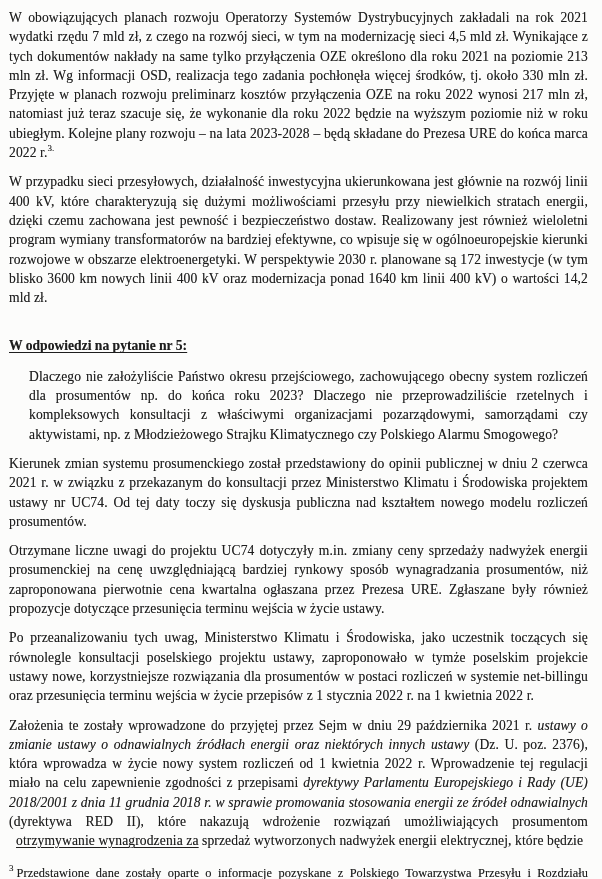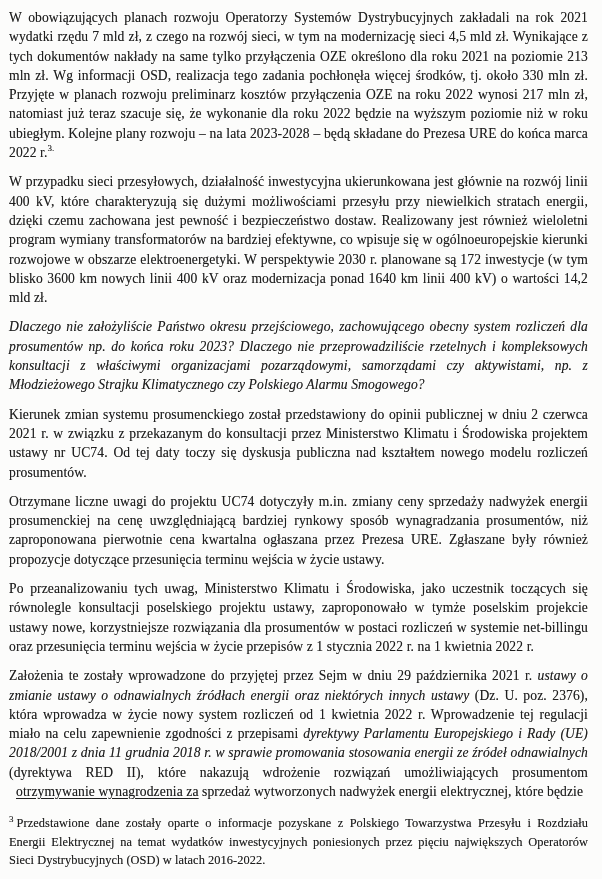--- a/index.html
+++ b/index.html
@@ -28,21 +28,21 @@
   }
   .section-heading {
     margin: 29px 0 11px 0;
     font-size: 13.6px;
     line-height: 19.3px;
     text-decoration: underline;
     text-underline-offset: 2px;
     text-align: left;
   }
   .question {
-    font-style: italic;
+    margin-left: 20px;
   }
   .seg-italic { font-style: italic; }
   .seg-underline {
     text-decoration: underline;
     text-underline-offset: 2px;
     margin-left: 7px;
   }
   sup.fnref {
     font-size: 9px;
     line-height: 0;
@@ -58,20 +58,21 @@
 </style>
 </head>
 <body>
 
 <div class="page">
 
   <p class="para"><span>W obowiązujących planach rozwoju Operatorzy Systemów Dystrybucyjnych zakładali na rok 2021 wydatki rzędu 7 mld zł, z czego na rozwój sieci, w tym na modernizację sieci 4,5 mld zł. Wynikające z tych dokumentów nakłady na same tylko przyłączenia OZE określono dla roku 2021 na poziomie 213 mln zł. Wg informacji OSD, realizacja tego zadania pochłonęła więcej środków, tj. około 330 mln zł. Przyjęte w planach rozwoju preliminarz kosztów przyłączenia OZE na roku 2022 wynosi 217 mln zł, natomiast już teraz szacuje się, że wykonanie dla roku 2022 będzie na wyższym poziomie niż w roku ubiegłym. Kolejne plany rozwoju – na lata 2023-2028 – będą składane do Prezesa URE do końca marca 2022 r.</span><sup class="fnref">3.</sup></p>
 
   <p class="para">W przypadku sieci przesyłowych, działalność inwestycyjna ukierunkowana jest głównie na rozwój linii 400 kV, które charakteryzują się dużymi możliwościami przesyłu przy niewielkich stratach energii, dzięki czemu zachowana jest pewność i bezpieczeństwo dostaw. Realizowany jest również wieloletni program wymiany transformatorów na bardziej efektywne, co wpisuje się w ogólnoeuropejskie kierunki rozwojowe w obszarze elektroenergetyki. W perspektywie 2030 r. planowane są 172 inwestycje (w tym blisko 3600 km nowych linii 400 kV oraz modernizacja ponad 1640 km linii 400 kV) o wartości 14,2 mld zł.</p>
 
+  <h3 class="section-heading">W odpowiedzi na pytanie nr 5:</h3>
 
   <p class="para question">Dlaczego nie założyliście Państwo okresu przejściowego, zachowującego obecny system rozliczeń dla prosumentów np. do końca roku 2023? Dlaczego nie przeprowadziliście rzetelnych i kompleksowych konsultacji z właściwymi organizacjami pozarządowymi, samorządami czy aktywistami, np. z Młodzieżowego Strajku Klimatycznego czy Polskiego Alarmu Smogowego?</p>
 
   <p class="para">Kierunek zmian systemu prosumenckiego został przedstawiony do opinii publicznej w dniu 2 czerwca 2021 r. w związku z przekazanym do konsultacji przez Ministerstwo Klimatu i Środowiska projektem ustawy nr UC74. Od tej daty toczy się dyskusja publiczna nad kształtem nowego modelu rozliczeń prosumentów.</p>
 
   <p class="para">Otrzymane liczne uwagi do projektu UC74 dotyczyły m.in. zmiany ceny sprzedaży nadwyżek energii prosumenckiej na cenę uwzględniającą bardziej rynkowy sposób wynagradzania prosumentów, niż zaproponowana pierwotnie cena kwartalna ogłaszana przez Prezesa URE. Zgłaszane były również propozycje dotyczące przesunięcia terminu wejścia w życie ustawy.</p>
 
   <p class="para">Po przeanalizowaniu tych uwag, Ministerstwo Klimatu i Środowiska, jako uczestnik toczących się równolegle konsultacji poselskiego projektu ustawy, zaproponowało w tymże poselskim projekcie ustawy nowe, korzystniejsze rozwiązania dla prosumentów w postaci rozliczeń w systemie net-billingu oraz przesunięcia terminu wejścia w życie przepisów z 1 stycznia 2022 r. na 1 kwietnia 2022 r.</p>
 
   <p class="para"><span>Założenia te zostały wprowadzone do przyjętej przez Sejm w dniu 29 października 2021 r. </span><span class="seg-italic">ustawy o zmianie ustawy o odnawialnych źródłach energii oraz niektórych innych ustawy</span><span> (Dz. U. poz. 2376), która wprowadza w życie nowy system rozliczeń od 1 kwietnia 2022 r. Wprowadzenie tej regulacji miało na celu zapewnienie zgodności z przepisami </span><span class="seg-italic">dyrektywy Parlamentu Europejskiego i Rady (UE) 2018/2001 z dnia 11 grudnia 2018 r. w sprawie promowania stosowania energii ze źródeł odnawialnych</span><span> (dyrektywa RED II), które nakazują wdrożenie rozwiązań umożliwiających prosumentom </span><span class="seg-underline">otrzymywanie wynagrodzenia za</span><span> sprzedaż wytworzonych nadwyżek energii elektrycznej, które będzie</span></p>

